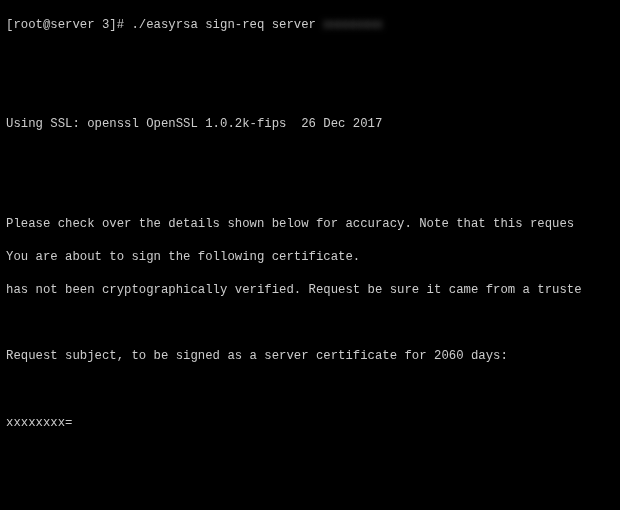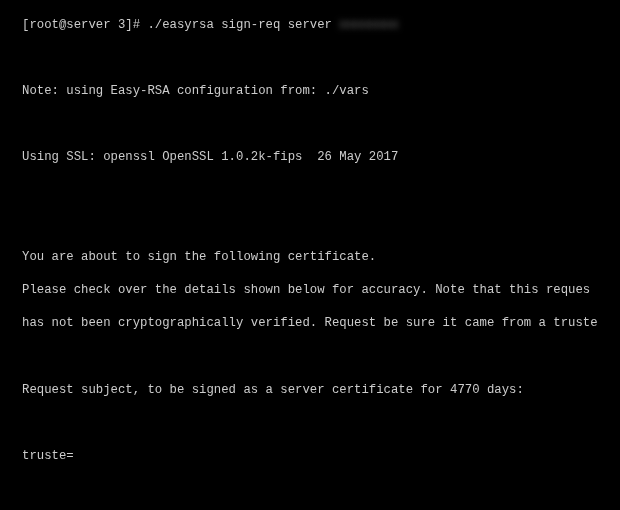--- a/index.html
+++ b/index.html
@@ -8,50 +8,49 @@
     width: 620px;
     height: 510px;
     overflow: hidden;
     background: #000;
     color: #ccc;
     font-family: "Courier New", Courier, monospace;
     font-size: 12.3px;
     line-height: 1.35;
   }
   .term {
-    padding: 0 6px 0 22px;
+    padding: 0 6px 0 6px;
     box-sizing: border-box;
     width: 512px;
     height: 510px;
     white-space: pre;
   }
   .line { min-height: 16.6px; }
   .blur {
     color: transparent;
     text-shadow: 0 0 6px rgba(200,200,200,0.7);
   }
 </style>
 </head>
 <body>
 
 <div class="term">
 <div class="line"><span>[root@server 3]# ./easyrsa sign-req server </span><span class="blur">xxxxxxxx</span></div>
 <div class="line"></div>
-<div class="line">Note: using Easy-RSA configuration from: ./vars</div>
 <div class="line"></div>
-<div class="line">Using SSL: openssl OpenSSL 1.0.2k-fips  26 May 2017</div>
+<div class="line">Using SSL: openssl OpenSSL 1.0.2k-fips  26 Dec 2017</div>
 <div class="line"></div>
 <div class="line"></div>
+<div class="line">Please check over the details shown below for accuracy. Note that this reques</div>
 <div class="line">You are about to sign the following certificate.</div>
-<div class="line">Please check over the details shown below for accuracy. Note that this reques</div>
 <div class="line">has not been cryptographically verified. Request be sure it came from a truste</div>
 <div class="line"></div>
-<div class="line">Request subject, to be signed as a server certificate for 4770 days:</div>
+<div class="line">Request subject, to be signed as a server certificate for 2060 days:</div>
 <div class="line"></div>
-<div class="line">truste=</div>
+<div class="line">xxxxxxxx=</div>
 
 
 
 
 
 
 
 
 
 

